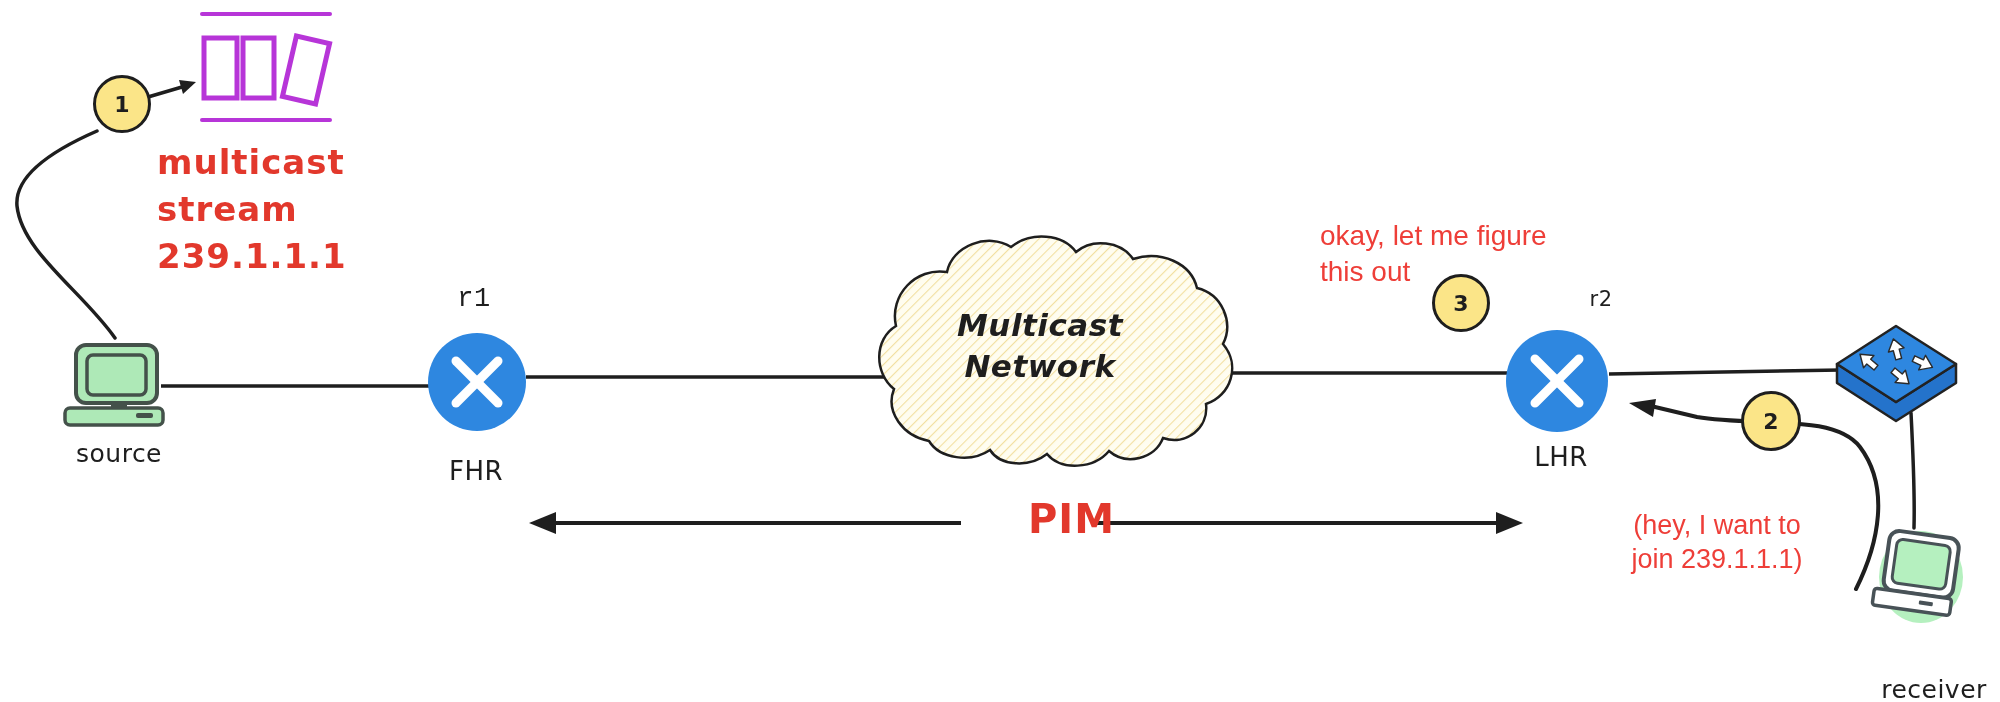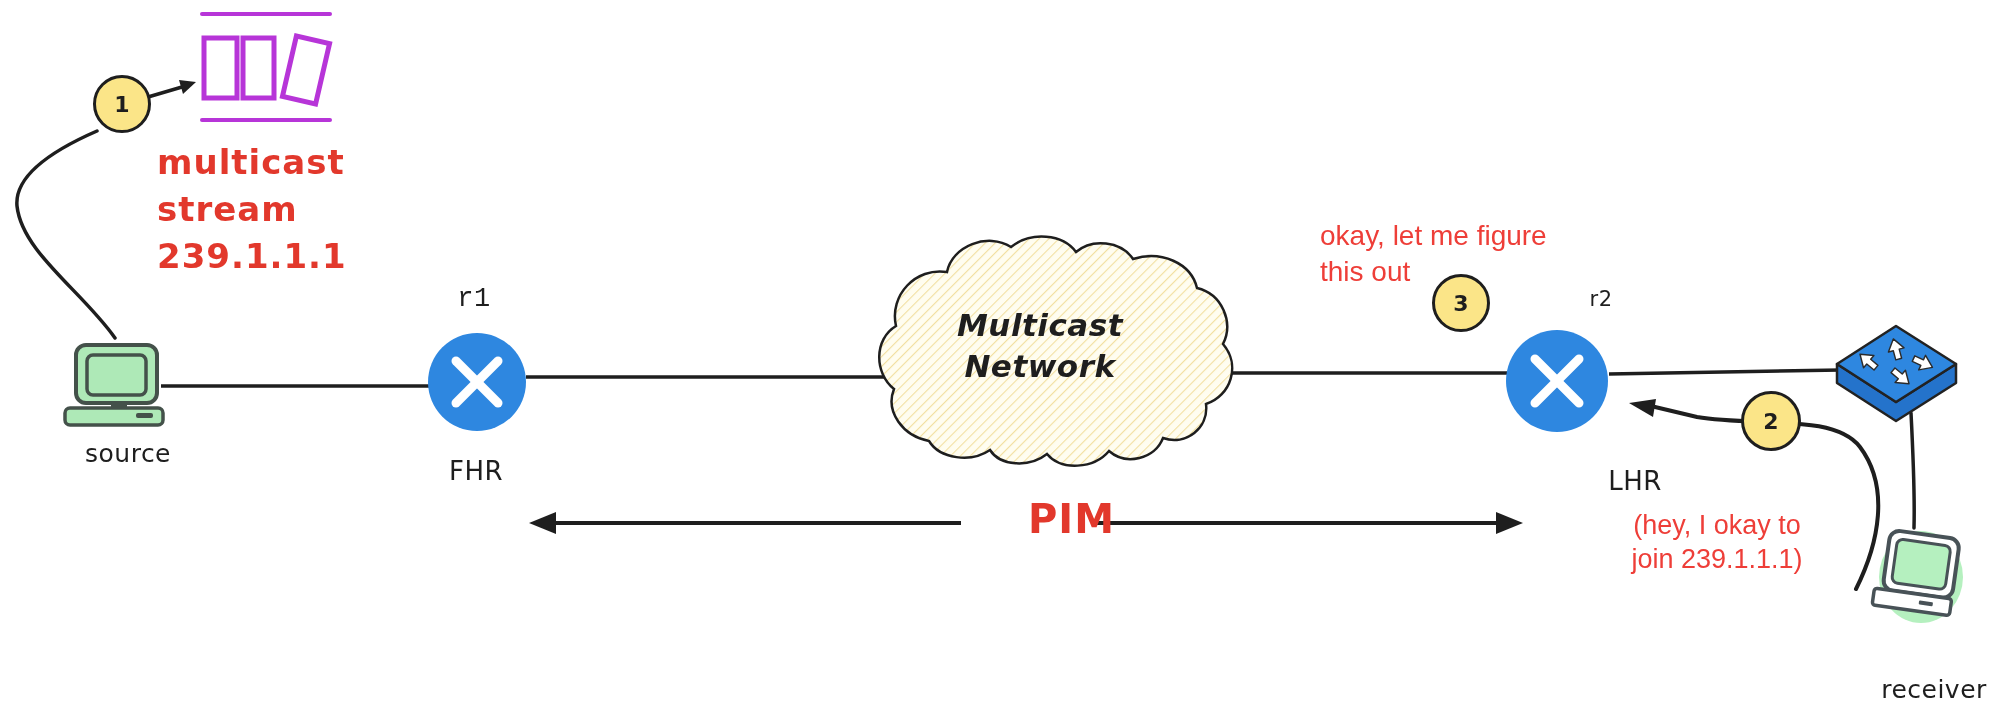--- a/index.html
+++ b/index.html
@@ -5,27 +5,27 @@
   html,body{margin:0;padding:0;background:#ffffff;}
   .canvas{position:relative;width:2000px;height:702px;background:#ffffff;overflow:hidden;
           font-family:"DejaVu Sans",sans-serif;}
   .canvas svg{position:absolute;left:0;top:0;}
   .txt{position:absolute;white-space:pre-line;color:#1e1e1e;}
   .hand{font-family:"DejaVu Sans",sans-serif;font-weight:500;letter-spacing:.5px;}
   .marker{font-family:"DejaVu Sans",sans-serif;font-weight:700;color:#e2382c;letter-spacing:1px;}
   .note{font-family:"Liberation Sans",sans-serif;font-weight:400;color:#ee3e38;}
   .ctr{transform:translateX(-50%);text-align:center;}
   .t-stream{left:157px;top:139px;font-size:34px;line-height:47px;}
-  .t-source{left:128px;top:439px;font-size:25px;}
+  .t-source{left:119px;top:439px;font-size:25px;}
   .t-r1{left:474px;top:284px;font-size:27px;font-family:Liberation Mono, monospace;}
   .t-fhr{left:476px;top:456px;font-size:26px;}
   .t-cloud{left:1040px;top:305px;font-size:31px;line-height:41px;font-style:italic;font-weight:600;}
   .t-thought{left:1320px;top:218px;font-size:28px;line-height:36px;}
   .t-r2{left:1557px;top:287px;font-size:21px;margin-left:44px;}
-  .t-lhr{left:1635px;top:442px;font-size:26px;margin-top:24px;}
+  .t-lhr{left:1561px;top:442px;font-size:26px;}
   .t-igmp{left:1607px;top:450px;font-size:39px;}
   .t-igmpd{left:1717px;top:508px;font-size:27px;line-height:34px;}
   .t-pim{left:1028px;top:496px;font-size:40px;}
   .t-receiver{left:1934px;top:675px;font-size:25px;}
   .badge{position:absolute;border-radius:50%;background:#fbe588;border:3px solid #1e1e1e;
          display:flex;align-items:center;justify-content:center;
          font-size:22px;font-weight:600;color:#1e1e1e;box-sizing:border-box;}
   .b1{left:93px;top:75px;width:58px;height:58px;}
   .b2{left:1741px;top:391px;width:60px;height:60px;}
   .b3{left:1432px;top:274px;width:58px;height:58px;}
@@ -135,17 +135,17 @@
   <div class="txt hand ctr t-source">source</div>
   <div class="txt hand ctr t-r1">r1</div>
   <div class="txt hand ctr t-fhr">FHR</div>
   <div class="txt hand ctr t-cloud">Multicast
 Network</div>
   <div class="txt note t-thought">okay, let me figure
 this out</div>
   <div class="txt hand ctr t-r2">r2</div>
   <div class="txt hand ctr t-lhr">LHR</div>
   <div class="txt marker t-pim">PIM</div>
-  <div class="txt note ctr t-igmpd">(hey, I okay to
+  <div class="txt note ctr t-igmpd">(hey, I want to
 join 239.1.1.1)</div>
   <div class="txt hand ctr t-receiver">receiver</div>
 
 </div>
 
 </body></html>

